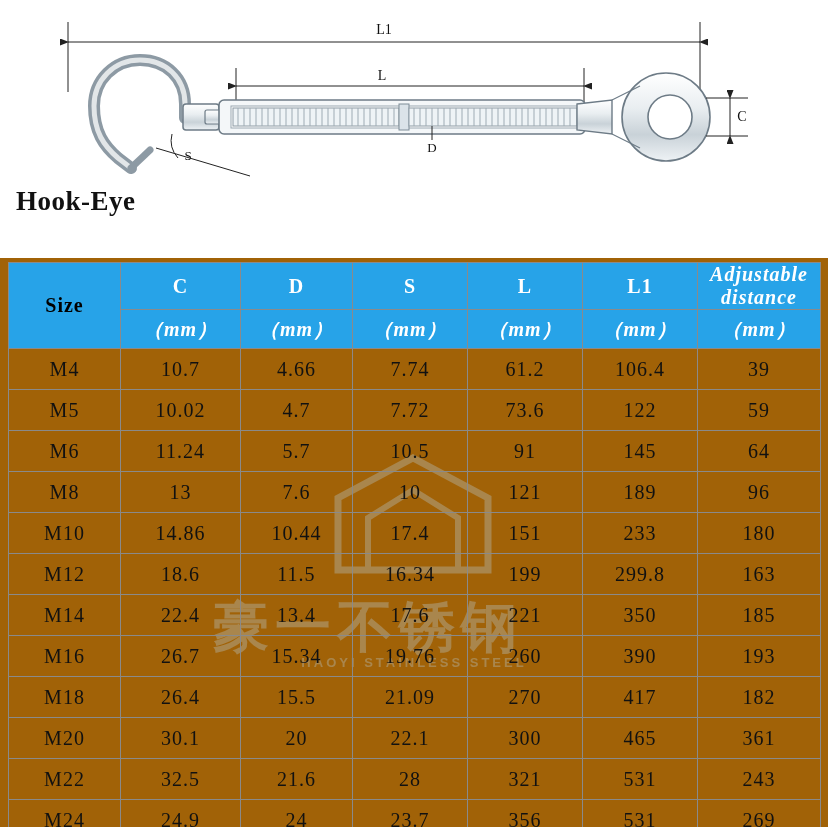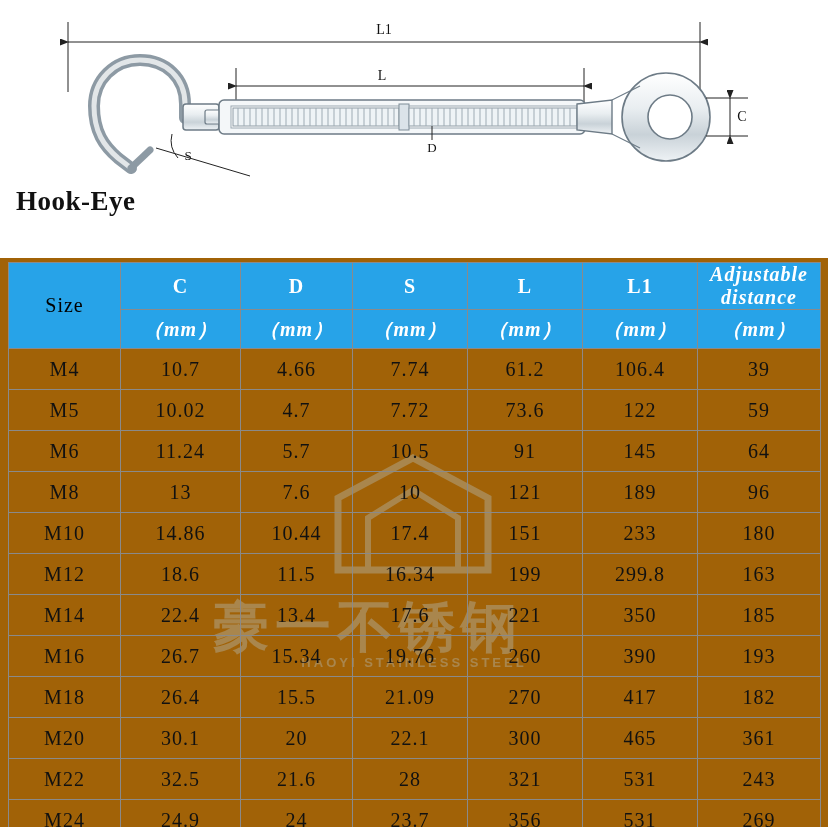--- a/index.html
+++ b/index.html
@@ -120,21 +120,21 @@
   }
   
   .hdr {
     background: #27a3e8 !important;
     color: #ffffff !important;
     font-weight: bold;
   }
   .hdr-size {
     background: #27a3e8 !important;
     color: #000000 !important;
-    font-weight: normal;
+    font-weight: bold;
     font-size: 22px;
     height: 76px;
   }
   .hdr-letter {
     height: 38px;
     font-size: 22px;
     color: #ffffff !important;
   }
   .hdr-unit {
     height: 38px;

